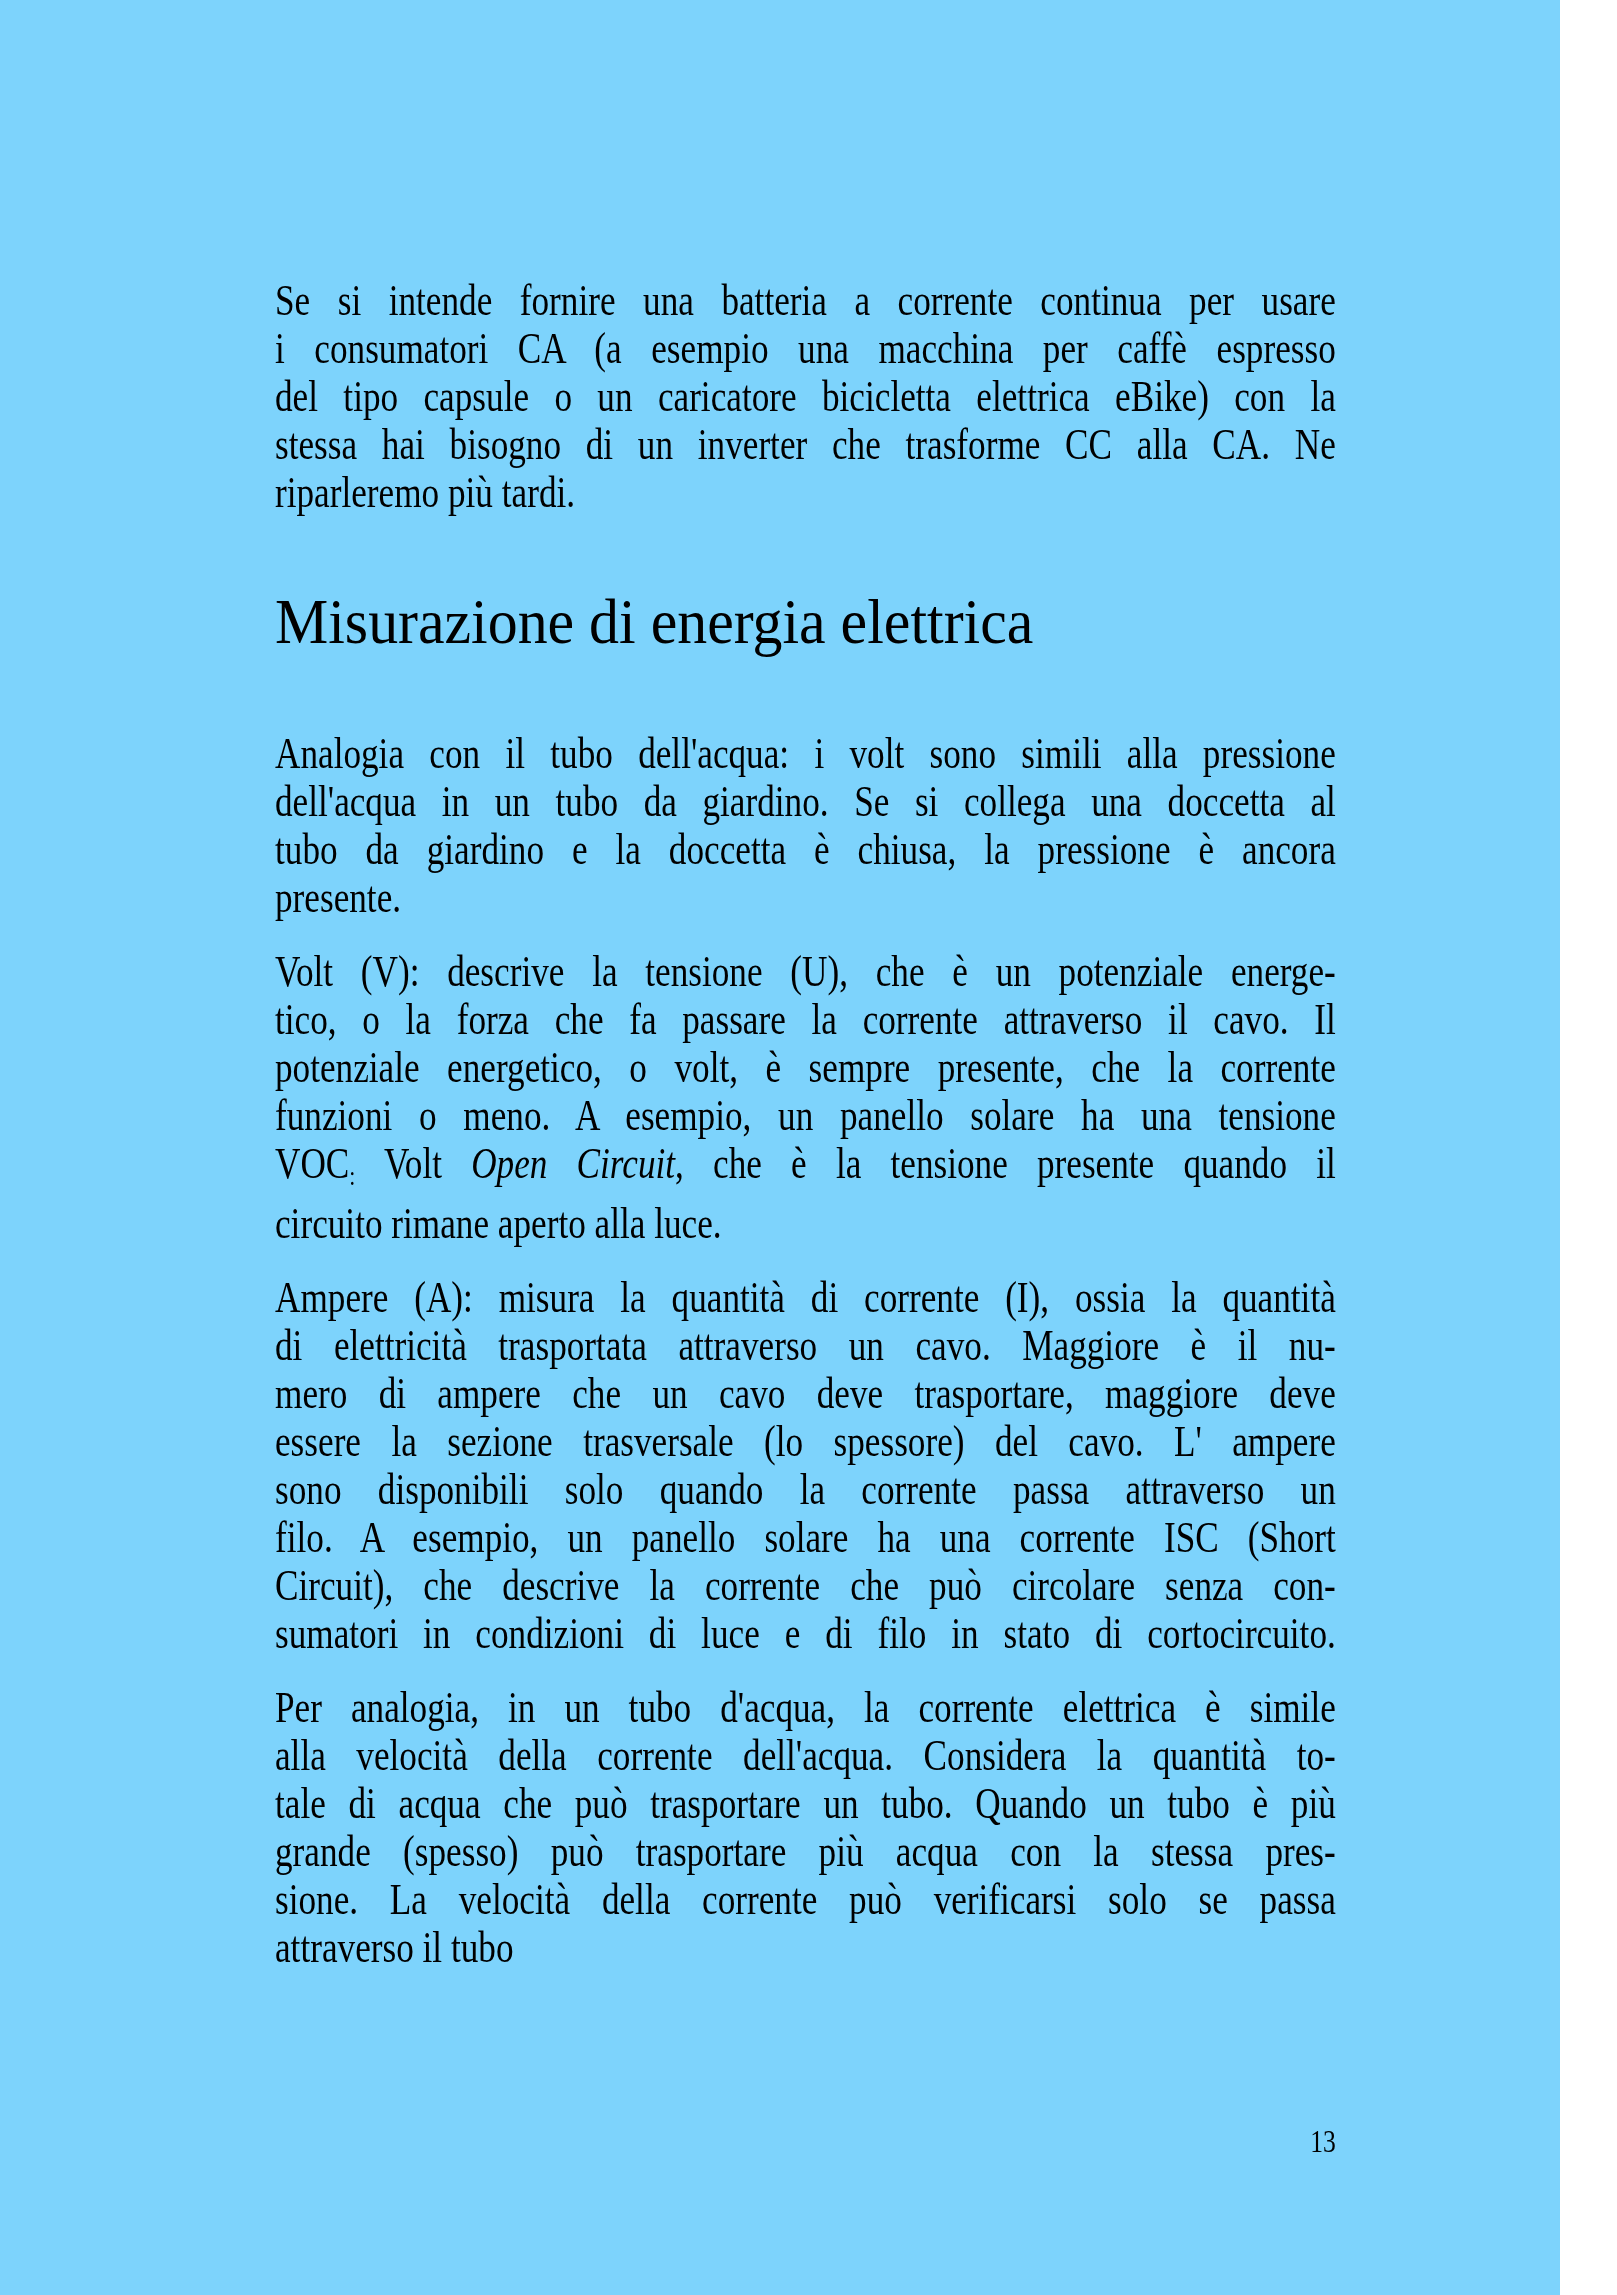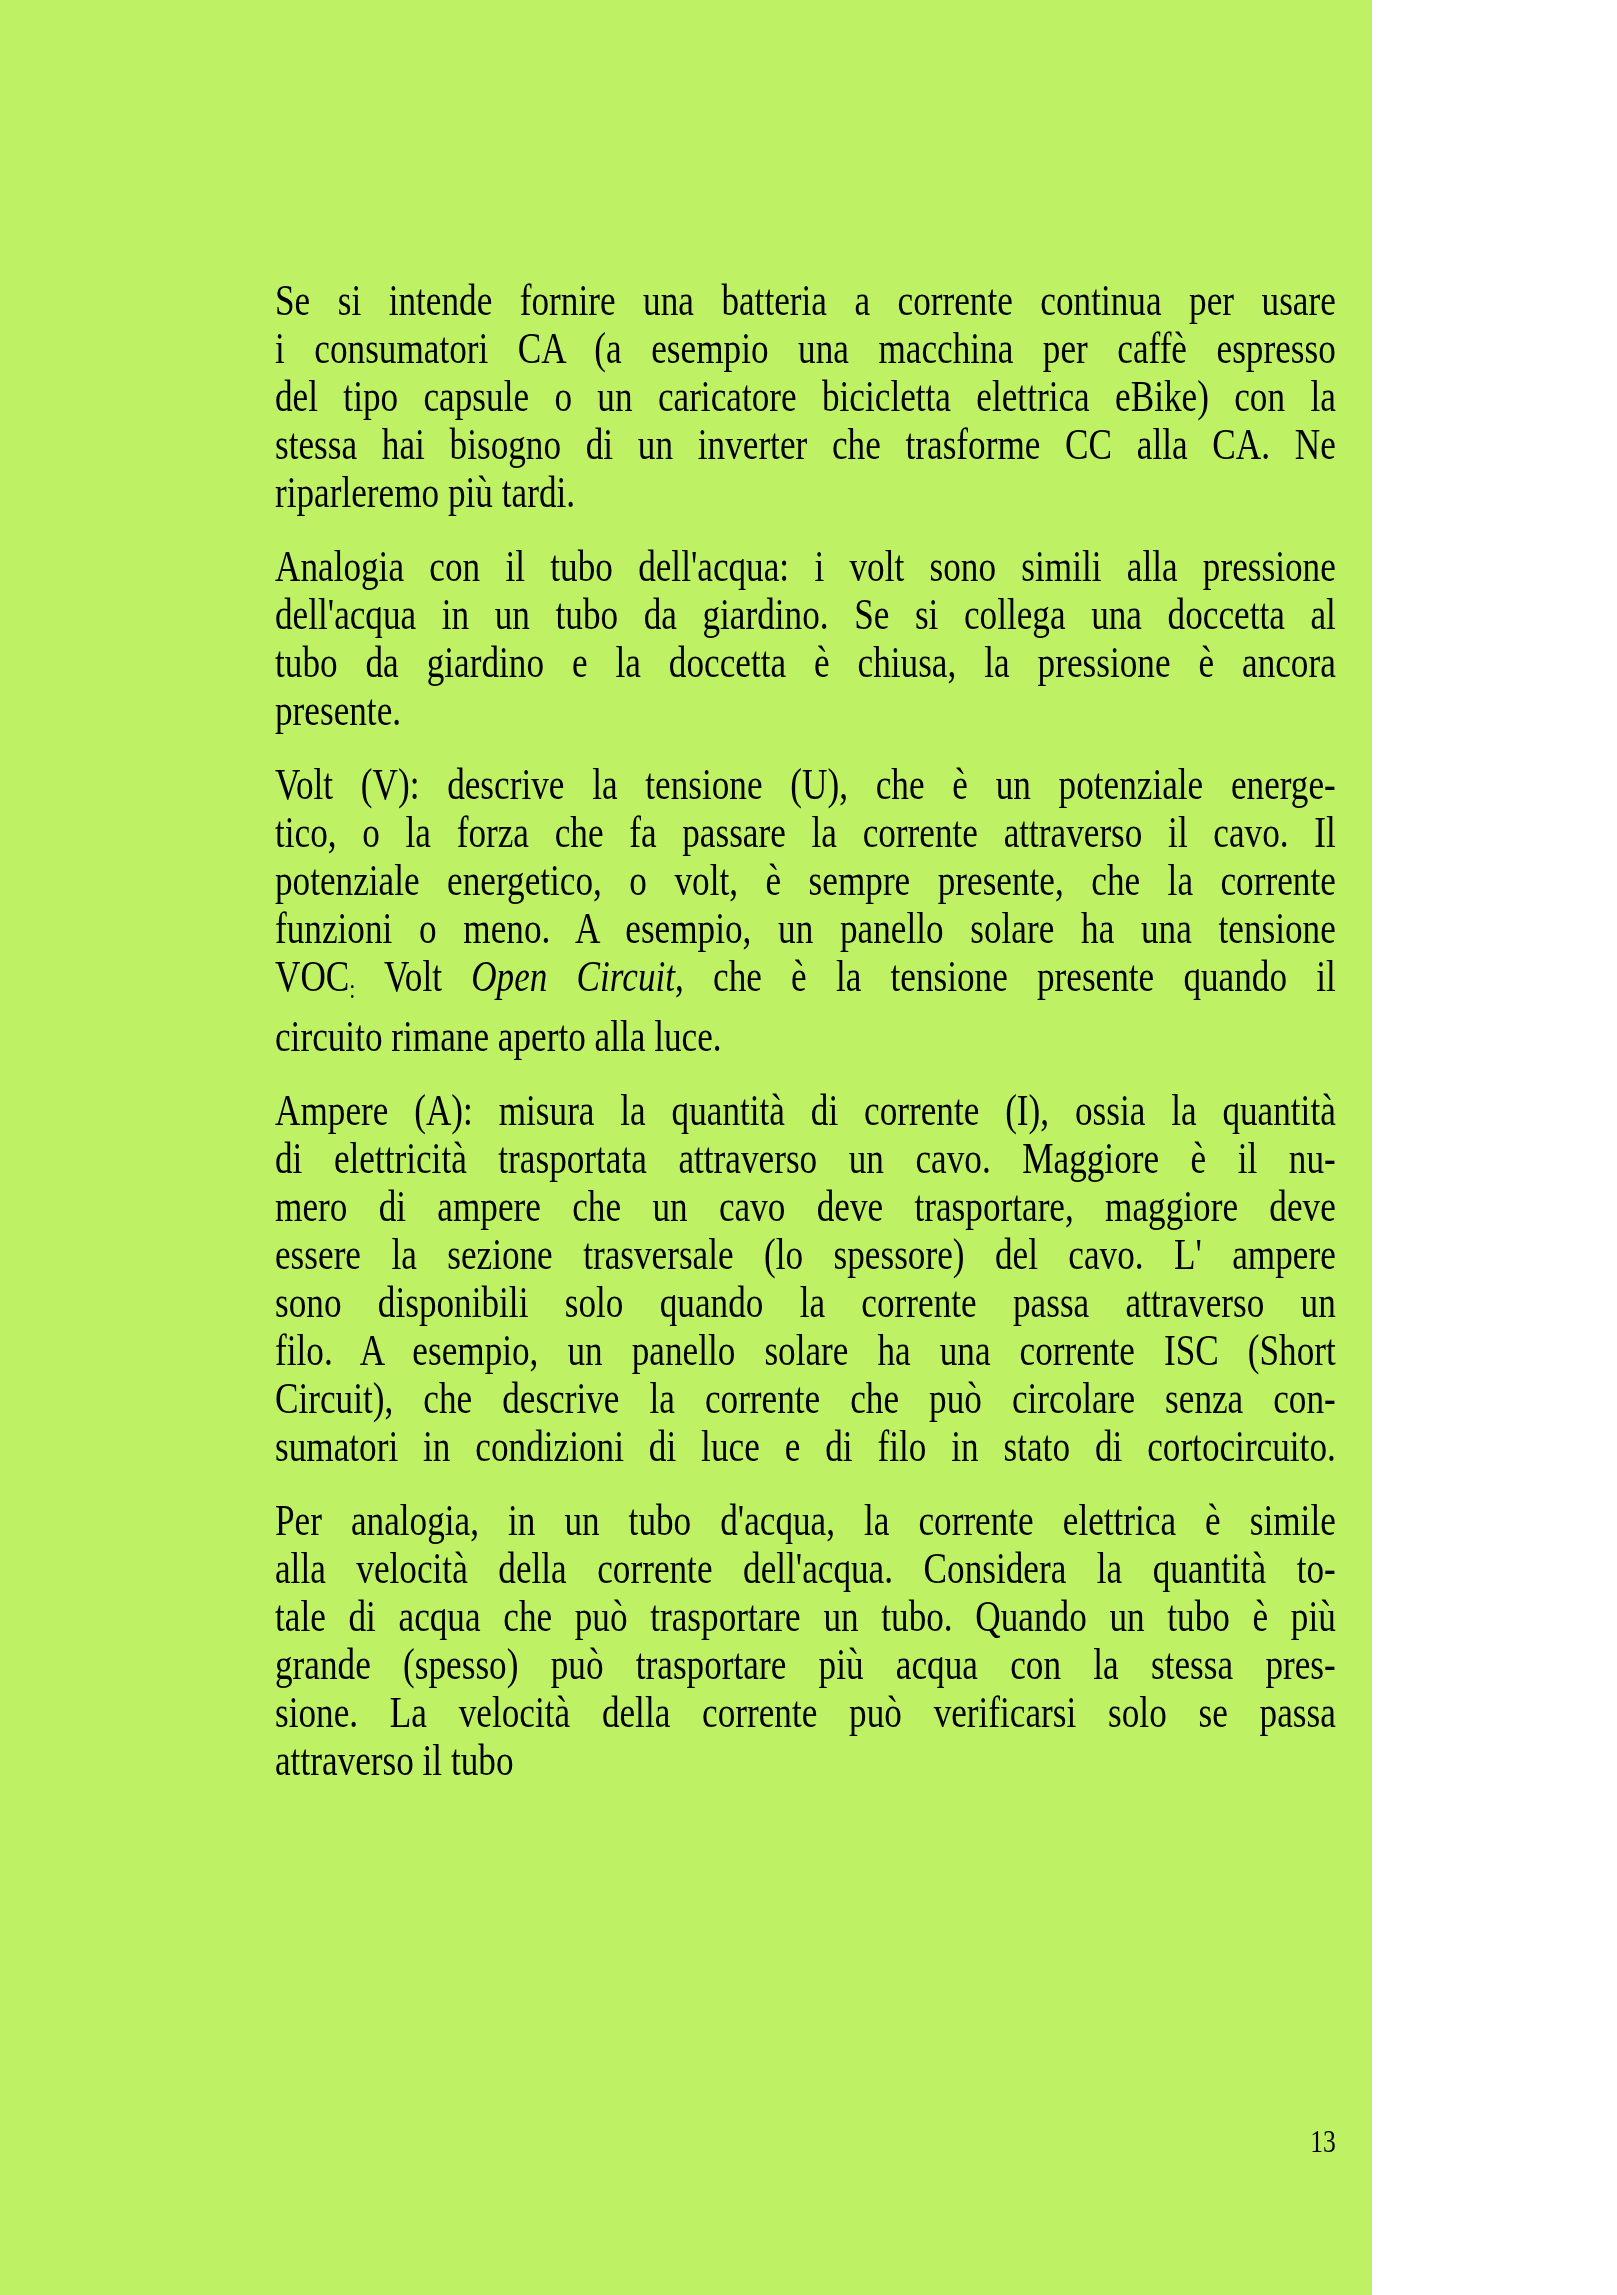--- a/index.html
+++ b/index.html
@@ -2,23 +2,23 @@
 <html style="font-size:7.4px"><head>
 <meta charset="utf-8">
 <style>
   html, body {
     margin: 0;
     padding: 0;
     background: #ffffff;
   }
   .page {
     position: relative;
-    width: 1372px;
+    width: 1560px;
     height: 2295px;
-    background: #bef264;
+    background: #7dd3fc;
     color: #000000;
     font-family: "Liberation Serif", "DejaVu Serif", serif;
     overflow: hidden;
   }
   .content {
     position: absolute;
     left: 275px;
     top: 277px;
     width: 1061px;
   }
@@ -74,20 +74,23 @@
 
 <div class="page">
   <div class="content">
       <div class="para">
         <div class="line">Se si intende fornire una batteria a corrente continua per usare</div>
         <div class="line">i consumatori CA (a esempio una macchina per caffè espresso</div>
         <div class="line">del tipo capsule o un caricatore bicicletta elettrica eBike) con la</div>
         <div class="line">stessa hai bisogno di un inverter che trasforme CC alla CA. Ne</div>
         <div class="line last">riparleremo più tardi.</div>
       </div>
+      <h1 class="heading">
+        <div class="heading-line">Misurazione di energia elettrica</div>
+      </h1>
       <div class="para">
         <div class="line">Analogia con il tubo dell'acqua: i volt sono simili alla pressione</div>
         <div class="line">dell'acqua in un tubo da giardino. Se si collega una doccetta al</div>
         <div class="line">tubo da giardino e la doccetta è chiusa, la pressione è ancora</div>
         <div class="line last">presente.</div>
       </div>
       <div class="para">
         <div class="line">Volt (V): descrive la tensione (U), che è un potenziale energe-</div>
         <div class="line">tico, o la forza che fa passare la corrente attraverso il cavo. Il</div>
         <div class="line">potenziale energetico, o volt, è sempre presente, che la corrente</div>

